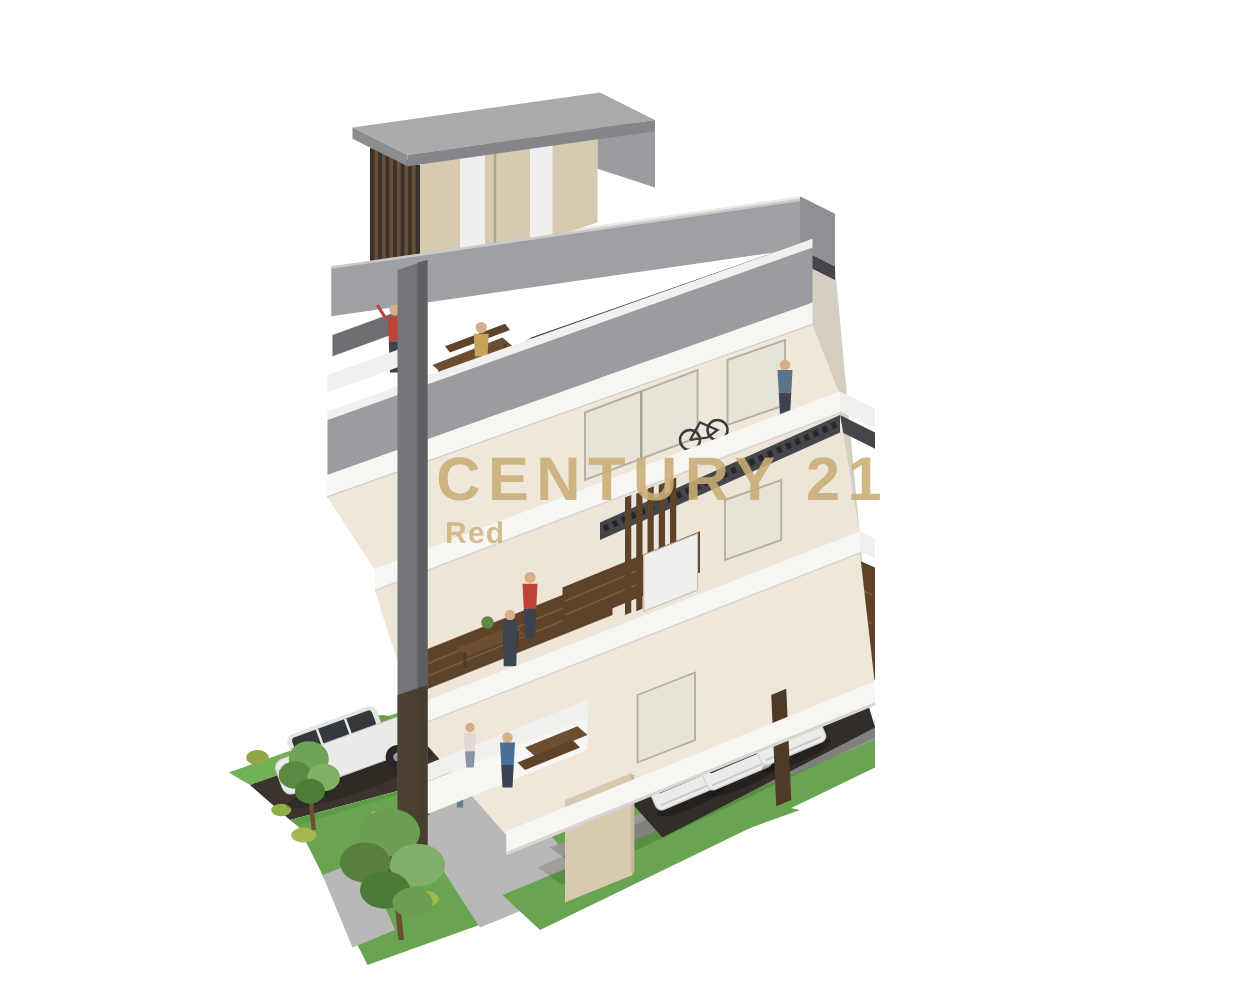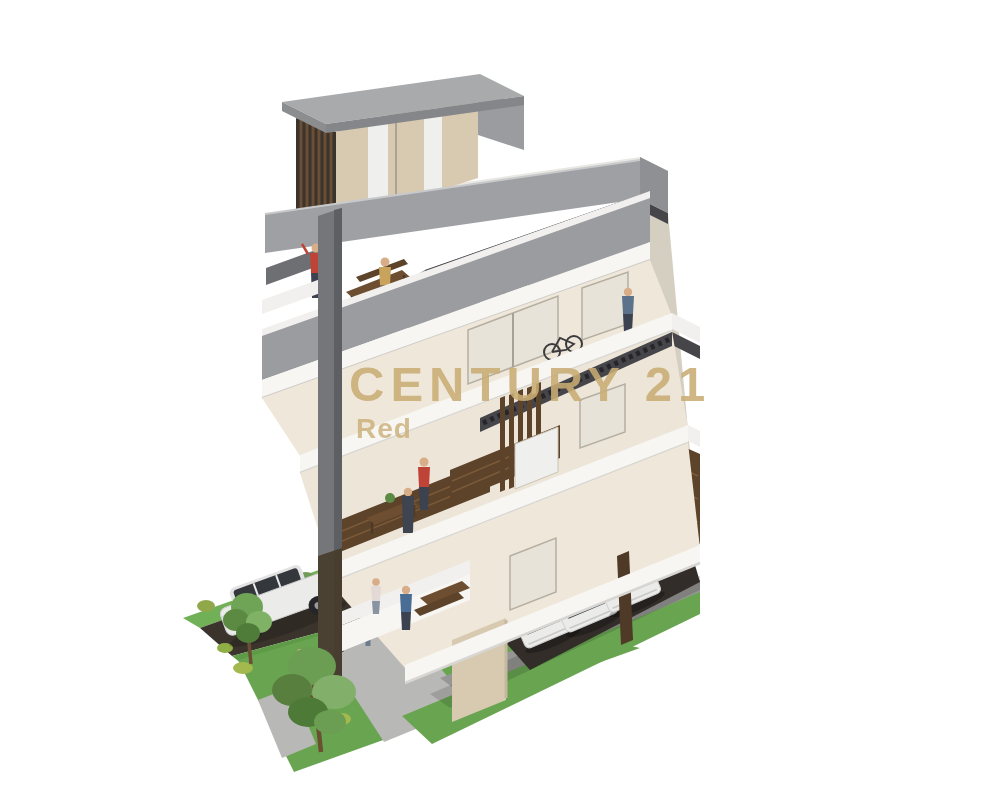--- a/index.html
+++ b/index.html
@@ -1,21 +1,21 @@
 <!DOCTYPE html>
 <html><head>
 <meta charset="utf-8">
 <style>
   html,body{margin:0;padding:0;background:#ffffff;}
   .stage{position:relative;width:1000px;height:801px;background:#ffffff;overflow:hidden;
          font-family:"Liberation Sans", sans-serif;}
   .stage svg{position:absolute;left:0;top:0;}
   .wm{position:absolute;color:#c9ad74;font-weight:bold;pointer-events:none;}
   .wm-title{left:349px;top:356px;font-size:49px;letter-spacing:6px;opacity:.88;}
-  .wm-sub{left:356px;top:413px;font-size:28px;letter-spacing:1px;opacity:.78;}
+  .wm-sub{left:356px;top:413px;font-size:24px;letter-spacing:1px;opacity:.78;}
   
   .roofTop{fill:#a9aaac}.roofFL{fill:#8c8d8f}.roofFR{fill:#85868a}
   .grayWall{fill:#9b9c9f}.grayWall2{fill:#9fa0a4}.grayWall3{fill:#8f9093}
   .boxFace{fill:#919399}.boxSide{fill:#828489}
   .cream{fill:#d8cab0}.creamLight{fill:#efe8da}.creamMid{fill:#ece5d8}
   .whiteSlab{fill:#f7f6f3}.whiteEdge{fill:#f1f0ee}.floorLight{fill:#e9e8e3}
   .glass{fill:#e7e3d8;stroke:#b5afa2;stroke-width:1.5}
   .winWhite{fill:#eff0ee}
   .tooth{fill:#46464a}
   .wood{fill:#5d4329}.woodLight{fill:#6d4e31}.woodDark{fill:#4e3a26}

